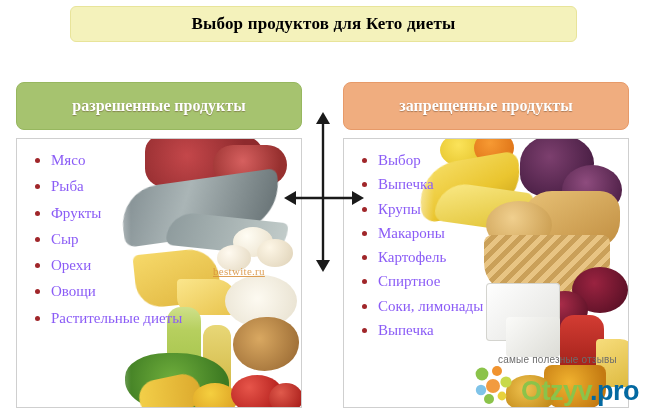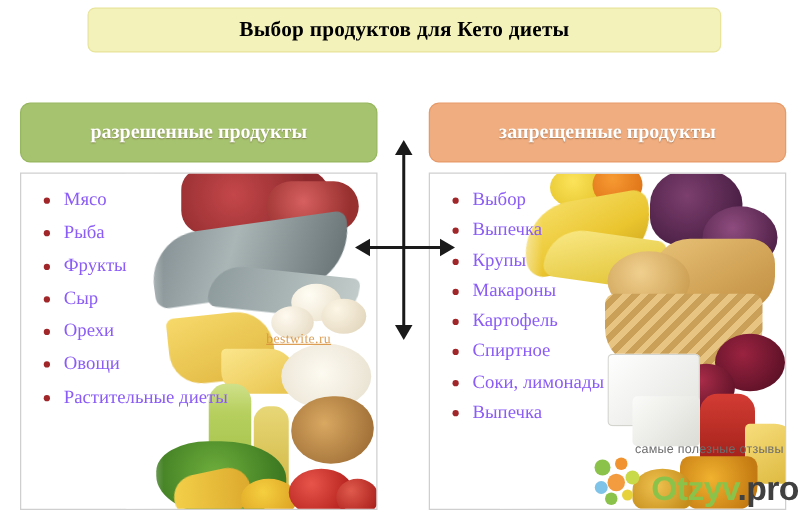--- a/index.html
+++ b/index.html
@@ -204,38 +204,38 @@
     position: absolute;
     right: 6px;
     bottom: 4px;
     z-index: 9;
     display: flex;
     align-items: flex-end;
     gap: 6px;
   }
   .brand-caption {
     position: absolute;
-    right: 18px;
+    right: 28px;
     bottom: 44px;
     z-index: 9;
     font-family: "Liberation Sans", sans-serif;
     font-size: 10px;
     color: #6d6d6d;
     letter-spacing: 0.2px;
   }
   .brand-mark { width: 42px; height: 40px; }
   .brand-text {
     font-family: "Liberation Sans", sans-serif;
     font-size: 27px;
     font-weight: bold;
     line-height: 1;
     letter-spacing: -0.5px;
   }
   .brand-otzyv { color: #8bc34a; }
-  .brand-pro   { color: #404040; }
+  .brand-pro   { color: #0369a1; }
 </style>
 </head>
 <body>
 
 <div class="title-bar">
   <span class="title-text">Выбор продуктов для Кето диеты</span>
 </div>
 
 <div class="column left">
   <div class="col-header allowed">

